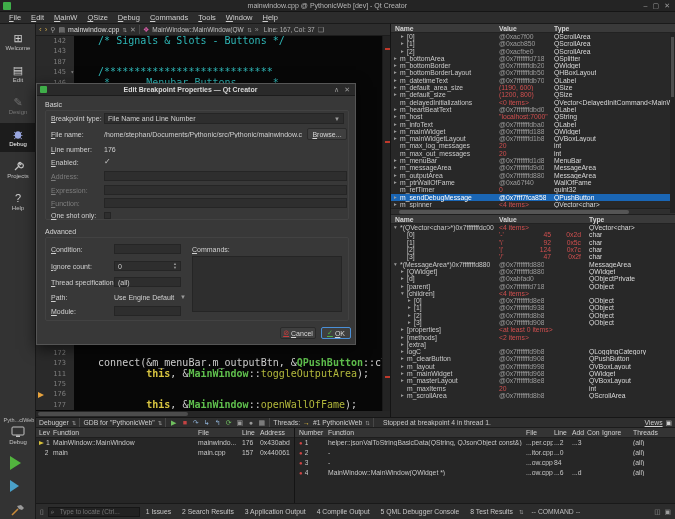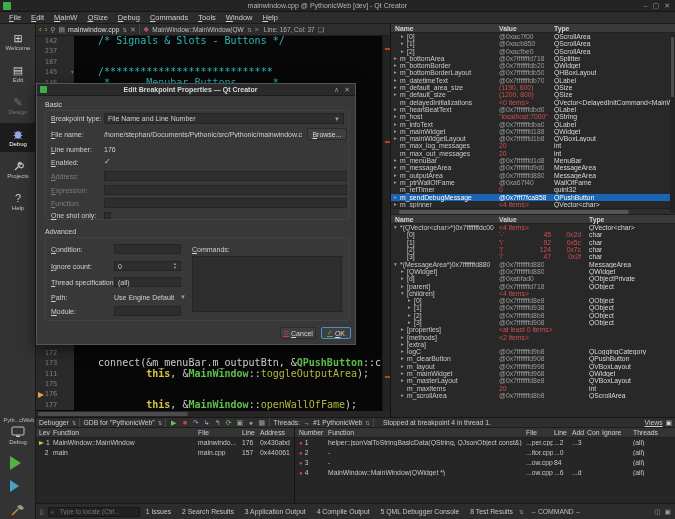--- a/index.html
+++ b/index.html
@@ -40,21 +40,21 @@
   #tabbar { left:0; top:0; width:354px; height:12px; background:#2d2d2d; border-bottom:1px solid #1c1c1c;
             display:flex; align-items:center; gap:3px; padding:0 3px; color:#b5b5b5; }
   #tabbar .navchev { color:#c8a34a; font-size:8px; }
   #tabbar .fico { color:#9a9a9a; font-size:7px; }
   #tabbar .fname { color:#dddddd; font-size:7px; }
   #tabbar .sym-ico { color:#d85ca8; font-size:7px; }
   #tabbar .sym { color:#c0c0c0; font-size:6.5px; max-width:92px; overflow:hidden; white-space:nowrap; }
   #tabbar .pos { color:#b0b0b0; font-size:6.5px; margin-left:2px; white-space:nowrap; }
   #code { left:0; top:12px; width:354px; height:375px; font-family:"DejaVu Sans Mono", monospace; }
   .code-line { position:relative; height:10.4px; display:flex; }
-  .gutter { width:38px; background:#2a2a2a; color:#7d7d7d; font-size:7px; text-align:center;
+  .gutter { width:38px; background:#2a2a2a; color:#7d7d7d; font-size:7px; text-align:right;
             padding-right:8px; line-height:10.4px; position:relative; flex:none; }
   .gutter .fold { position:absolute; right:0px; top:0; color:#8a8a8a; font-size:6px; }
   .bp-arrow { position:absolute; left:2px; top:2.5px; width:0; height:0;
               border-left:6px solid #e8a33d; border-top:3px solid transparent; border-bottom:3px solid transparent; }
   .ctext { white-space:pre; font-size:10px; line-height:10.4px; color:#d0d0d0; }
   .cc { color:#2fb7b7; } .ct { color:#5fbf4d; font-weight:bold; } .ck { color:#d6c340; font-weight:bold; }
   .cm { color:#b2b83c; } .cp { color:#cfcfcf; }
   #ed-vscroll { left:346px; top:12px; width:8px; height:375px; background:#232323; border-left:1px solid #1a1a1a; }
   .redtick { position:absolute; left:2px; width:5px; height:2px; background:#c0392b; }
   #ed-hscroll { left:0; top:387px; width:354px; height:6px; background:#262626; }
@@ -248,21 +248,21 @@
       <span style="color:#8a8a8a;">»</span>
       <span class="pos">Line: 167, Col: 37</span>
       <span style="color:#9a9a9a;">❏</span>
     </div>
     <div class="abs" id="code">
         <div class="code-line">
           <div class="gutter">142</div>
           <div class="ctext"><span class="cc">    /* Signals &amp; Slots - Buttons */</span></div>
         </div>
         <div class="code-line">
-          <div class="gutter">237</div>
+          <div class="gutter">143</div>
           <div class="ctext"></div>
         </div>
         <div class="code-line">
           <div class="gutter">187</div>
           <div class="ctext"></div>
         </div>
         <div class="code-line">
           <div class="gutter">145<span class="fold">▾</span></div>
           <div class="ctext"><span class="cc">    /****************************</span></div>
         </div>

